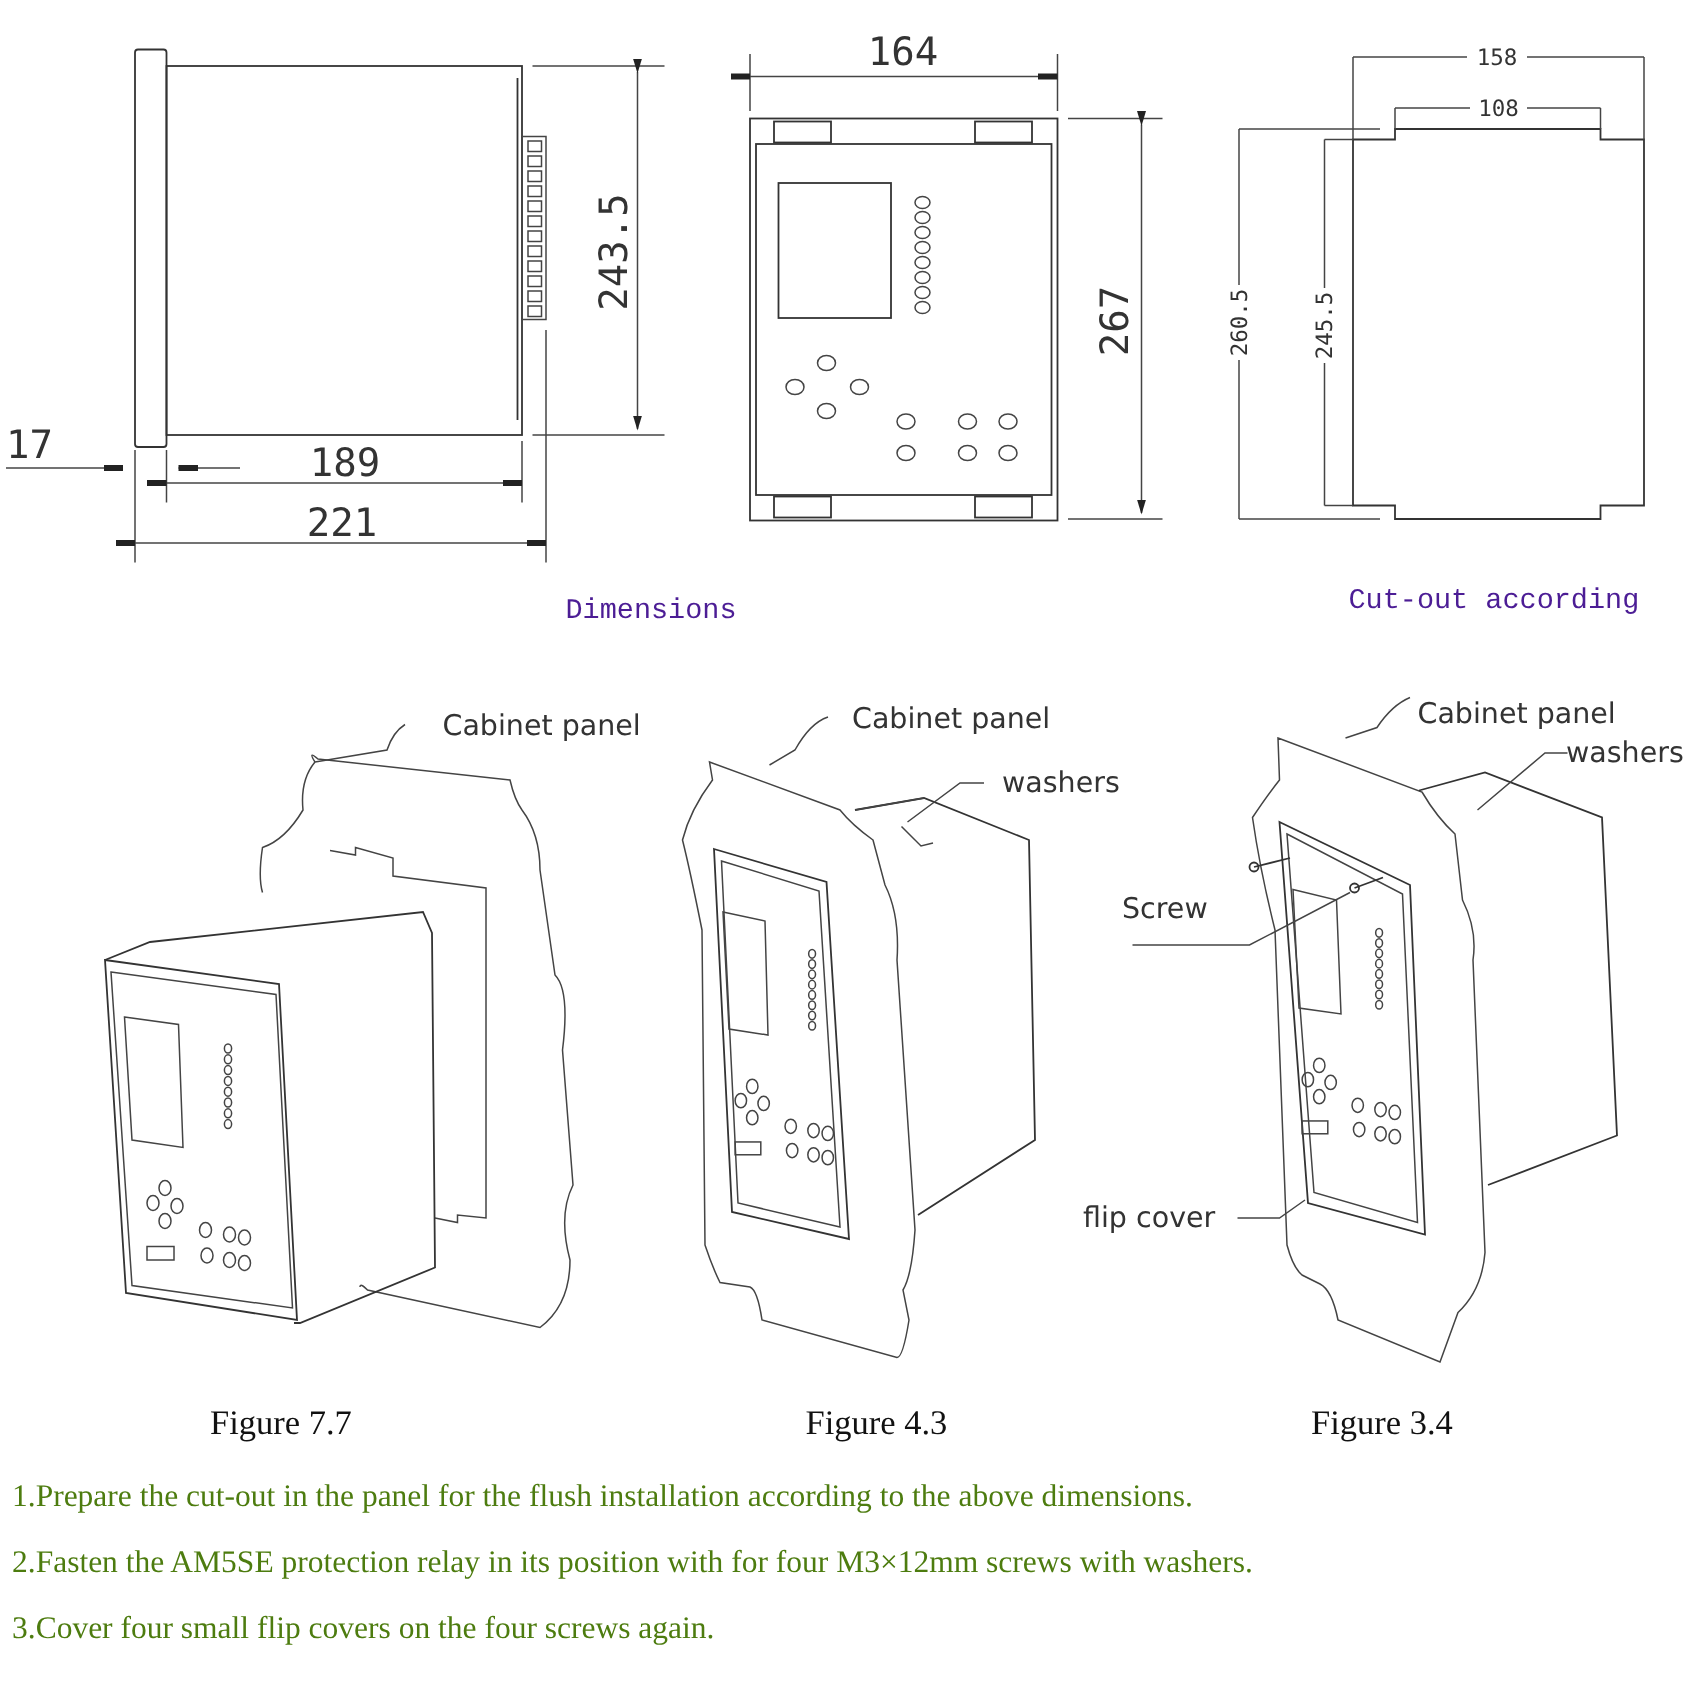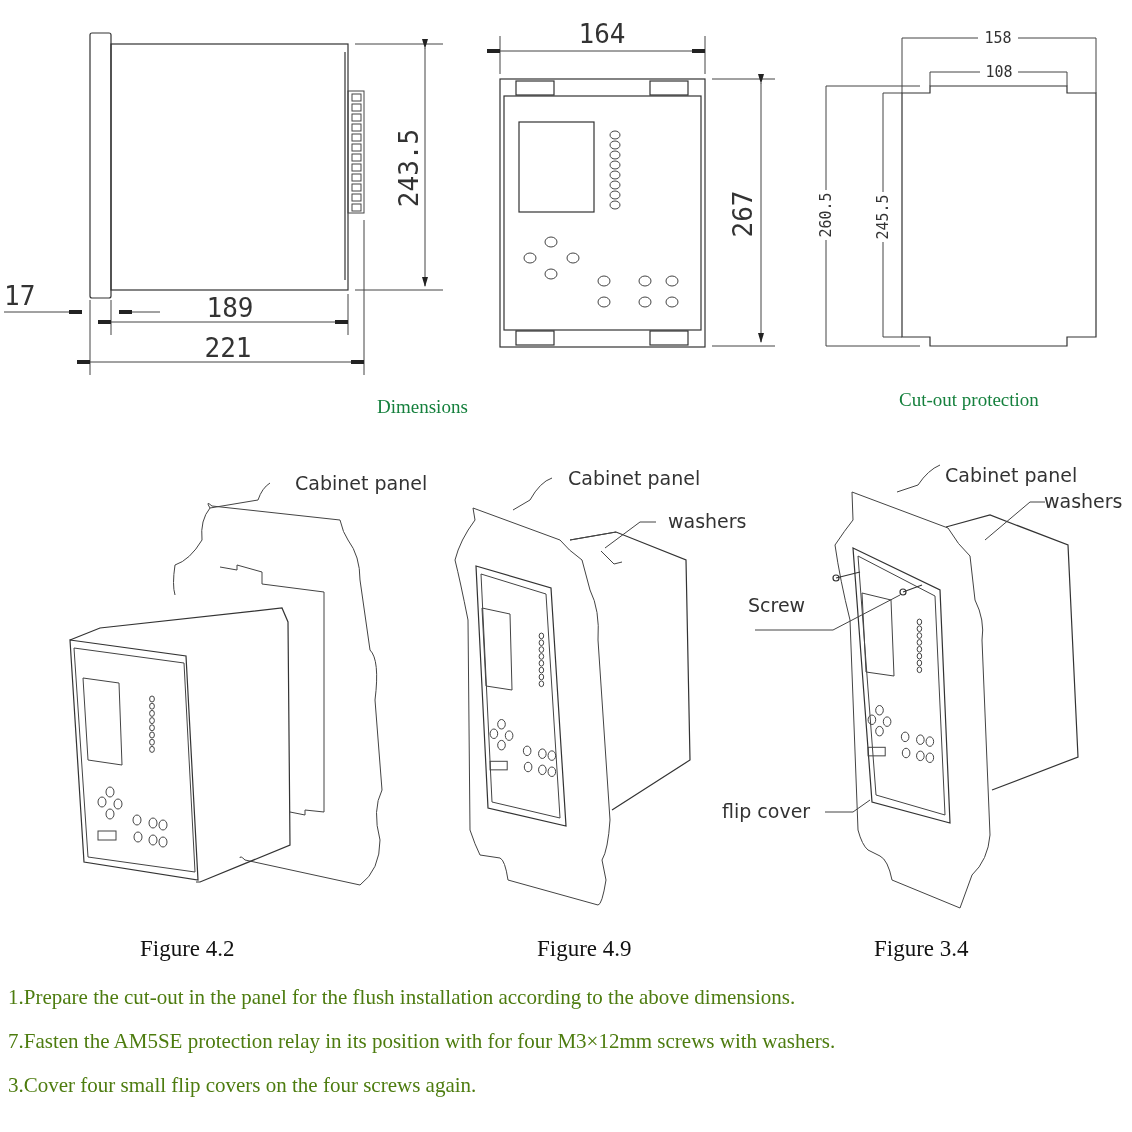--- a/index.html
+++ b/index.html
@@ -4,21 +4,21 @@
 <style>
   html, body { margin: 0; padding: 0; background: #ffffff; }
   body { width: 1132px; height: 1132px; position: relative; overflow: hidden; font-family: "DejaVu Sans", sans-serif; color: #222; }
   svg { position: absolute; left: 0; top: 0; }
   .cad { font-family: "DejaVu Sans Mono", monospace; fill: #333; }
   .lbl { font-family: "DejaVu Sans", sans-serif; fill: #333; }
   .ln { stroke: #333; stroke-width: 1.2; fill: none; }
   .thin { stroke: #444; stroke-width: 1; fill: none; }
   .fig-caption { position: absolute; font-family: "Liberation Serif", serif; font-size: 23px; color: #111; }
   .step { position: absolute; left: 8px; font-family: "Liberation Serif", serif; font-size: 21px; color: #4d7c0f; white-space: nowrap; }
-  .sec-title { position: absolute; font-family: Liberation Serif, serif; font-size: 19px; color: #15803d; }
+  .sec-title { position: absolute; font-family: Liberation Mono, monospace; font-size: 19px; color: #4c1d95; }
 </style>
 </head>
 <body>
 
 <svg width="1132" height="940" viewBox="0 0 1132 940">
   <defs>
     <marker id="arr" markerWidth="10" markerHeight="6" refX="9" refY="3" orient="auto" markerUnits="userSpaceOnUse">
       <path d="M0,0 L10,3 L0,6 z" fill="#222"></path>
     </marker>
     <marker id="arrS" markerWidth="14" markerHeight="6" refX="13" refY="3" orient="auto" markerUnits="userSpaceOnUse">
@@ -243,21 +243,21 @@
     <path class="thin" d="M1045,502 L1030,502 L985,540"></path>
     <text class="lbl" font-size="19" x="1044" y="508">washers</text>
     <path class="thin" d="M755,630 L833,630 L900,595"></path>
     <text class="lbl" font-size="19" x="748" y="612">Screw</text>
     <path class="thin" d="M825,812 L853,812 L870,800"></path>
     <text class="lbl" font-size="19" x="722" y="818">flip cover</text>
   </g>
 </svg>
 
 <div class="sec-title" style="left:377px; top:396px;">Dimensions</div>
-<div class="sec-title" style="left:899px; top:389px;">Cut-out protection</div>
-
-<div class="fig-caption" style="left:140px; top:936px;">Figure 4.2</div>
-<div class="fig-caption" style="left:537px; top:936px;">Figure 4.9</div>
+<div class="sec-title" style="left:899px; top:389px;">Cut-out according</div>
+
+<div class="fig-caption" style="left:140px; top:936px;">Figure 7.7</div>
+<div class="fig-caption" style="left:537px; top:936px;">Figure 4.3</div>
 <div class="fig-caption" style="left:874px; top:936px;">Figure 3.4</div>
 
 <div class="step" style="top:985px;">1.Prepare the cut-out in the panel for the flush installation according to the above dimensions.</div>
-<div class="step" style="top:1029px;">7.Fasten the AM5SE protection relay in its position with for four M3×12mm screws with washers.</div>
+<div class="step" style="top:1029px;">2.Fasten the AM5SE protection relay in its position with for four M3×12mm screws with washers.</div>
 <div class="step" style="top:1073px;">3.Cover four small flip covers on the four screws again.</div>
 
 </body></html>

